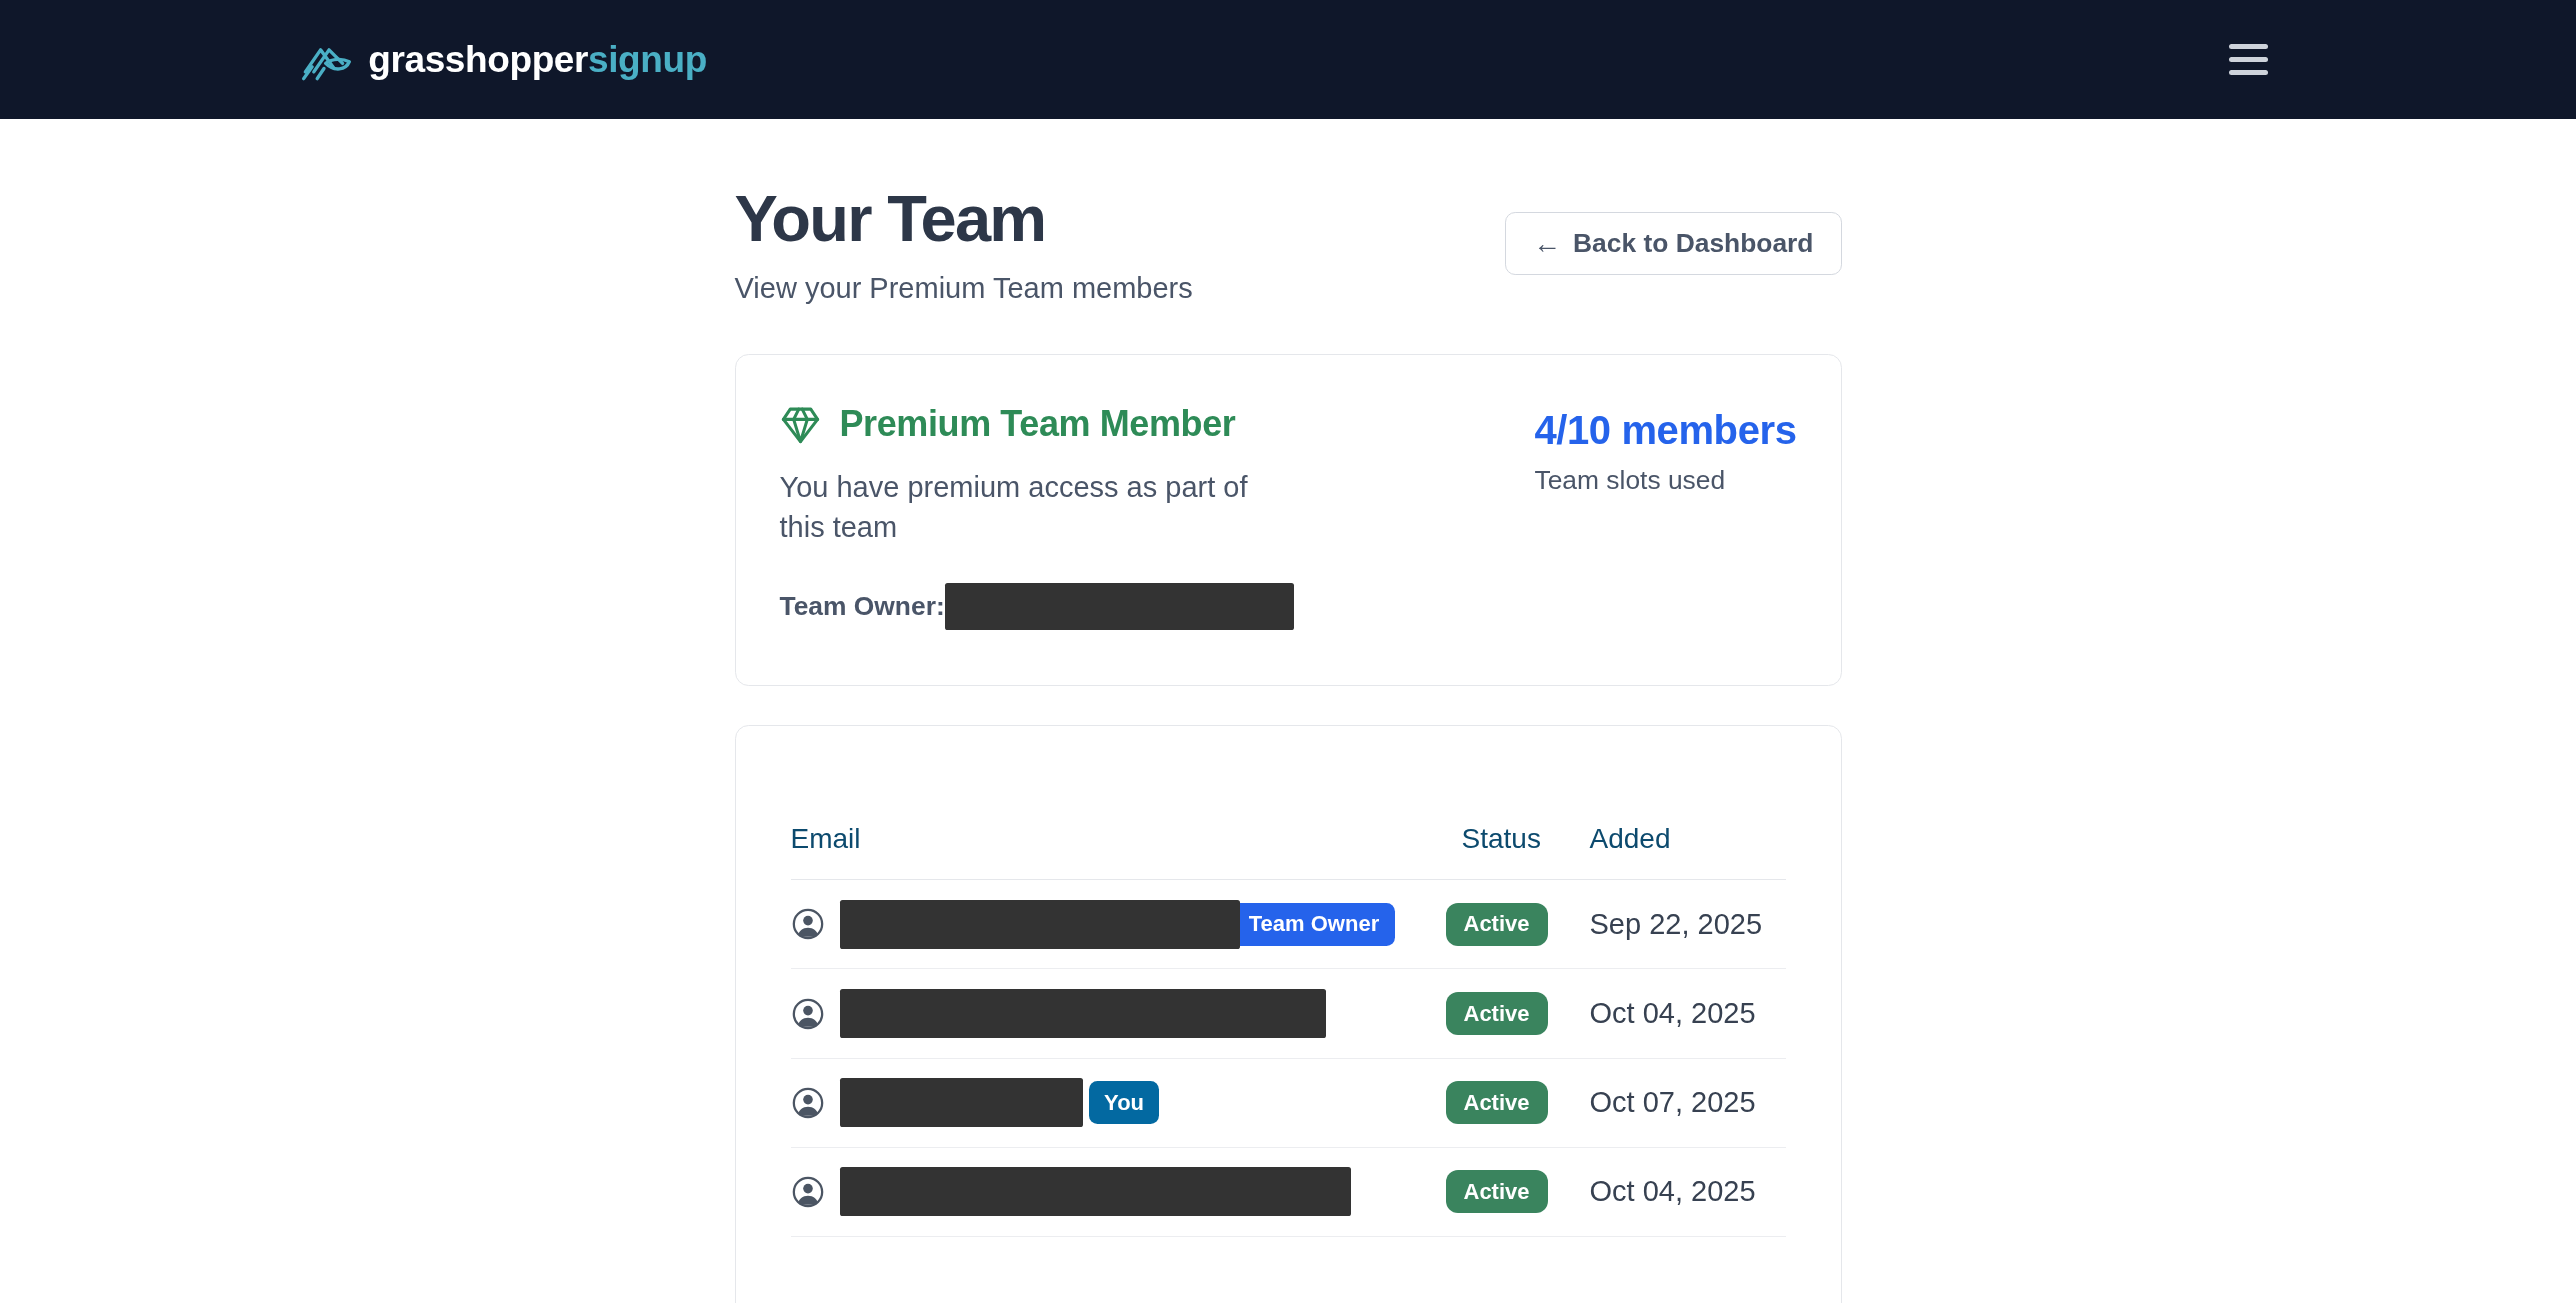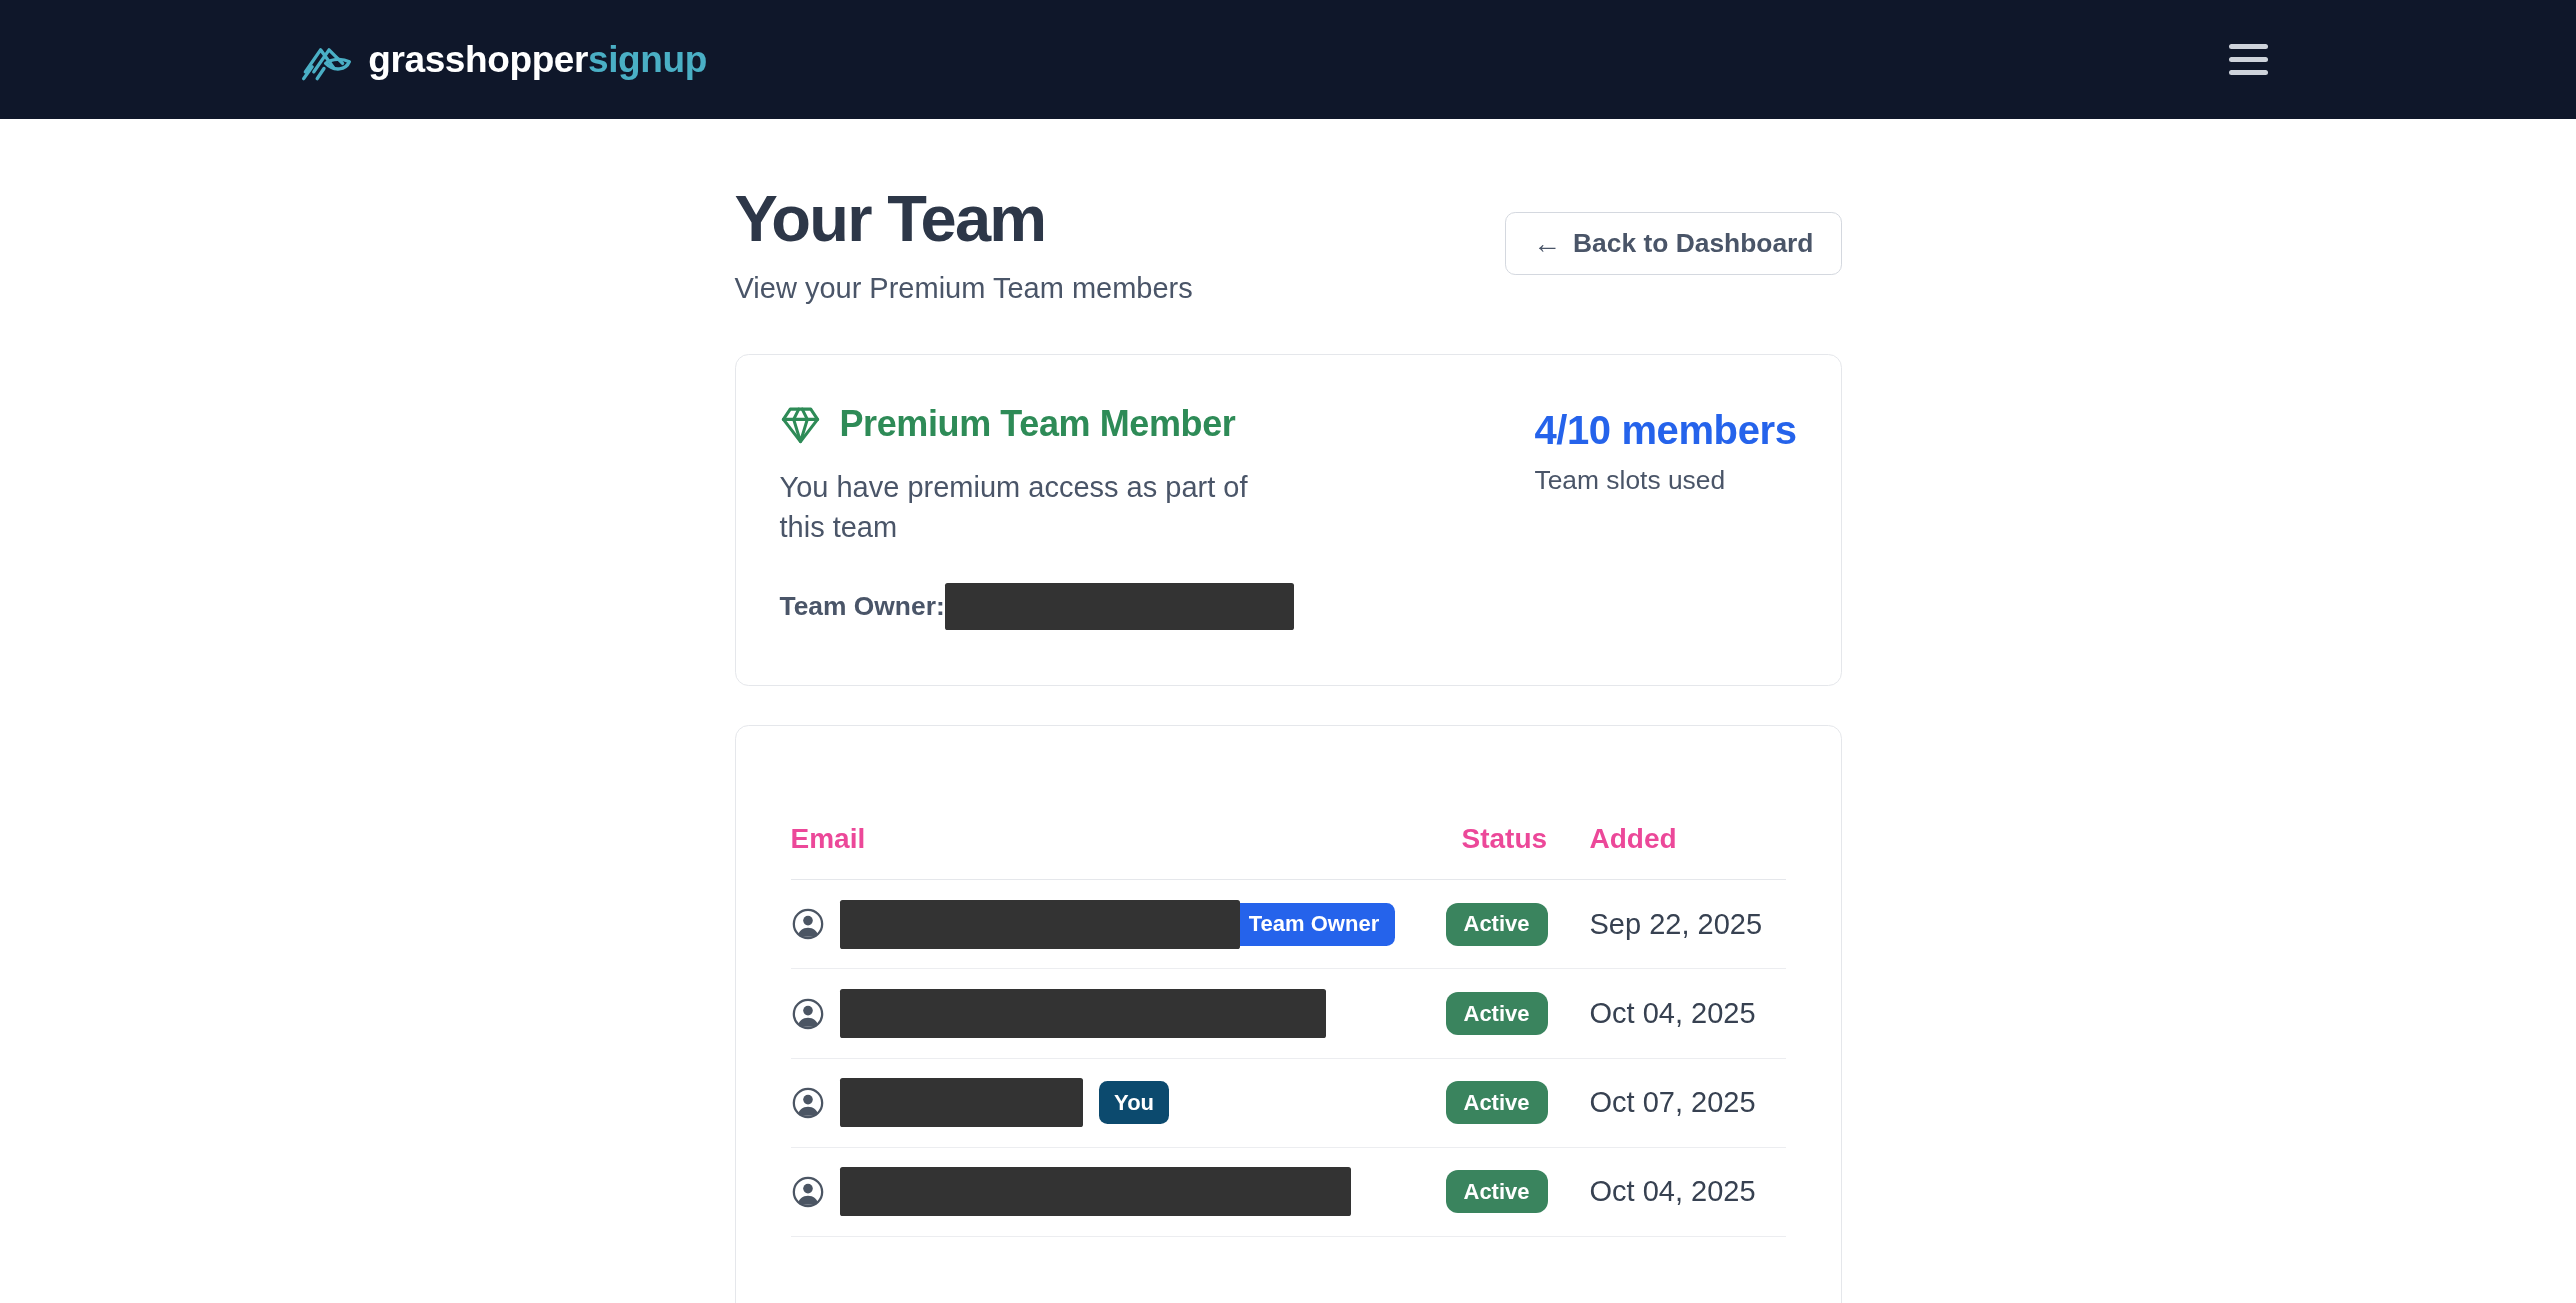--- a/index.html
+++ b/index.html
@@ -178,22 +178,22 @@
     letter-spacing: -0.4px;
   }
   .member-table { margin-top: 49px; }
   .t-row {
     display: grid;
     grid-template-columns: 1fr 128px 196px;
     align-items: center;
   }
   .t-head {
     font-size: 28px;
-    font-weight: 700;
-    color: #ec4899;
+    font-weight: 400;
+    color: #0c4a6e;
     padding-bottom: 24px;
     border-bottom: 1.7px solid #e5e7eb;
   }
   .t-body-row {
     padding: 19.6px 0;
     border-bottom: 1.7px solid #ecedf0;
     gap: 16px;
   }
   .email-cell { display: flex; align-items: center; }
   .avatar-icon { margin-right: 15.3px; flex: 0 0 auto; display: flex; }
@@ -211,21 +211,21 @@
     border-radius: 8.5px;
     white-space: nowrap;
   }
   .badge-owner {
     background: #2563eb;
     margin-left: -27px;
     position: relative;
     z-index: 1;
     padding-left: 36px;
   }
-  .badge-you { background: #0c4a6e; margin-left: 16px; }
+  .badge-you { background: #0369a1; margin-left: 6px; }
   .status-pill {
     display: inline-block;
     background: #3a845e;
     color: #ffffff;
     font-size: 22px;
     font-weight: 700;
     padding: 8.5px 18px;
     border-radius: 12px;
   }
   .added-cell { font-size: 29px; color: #374151; }

